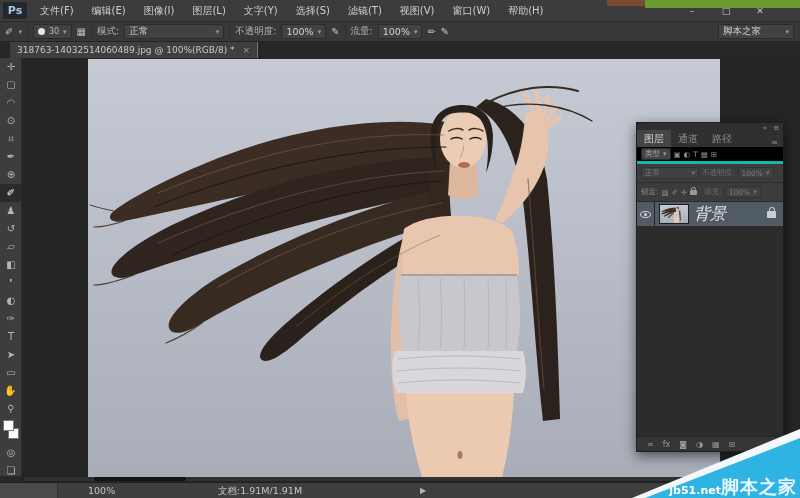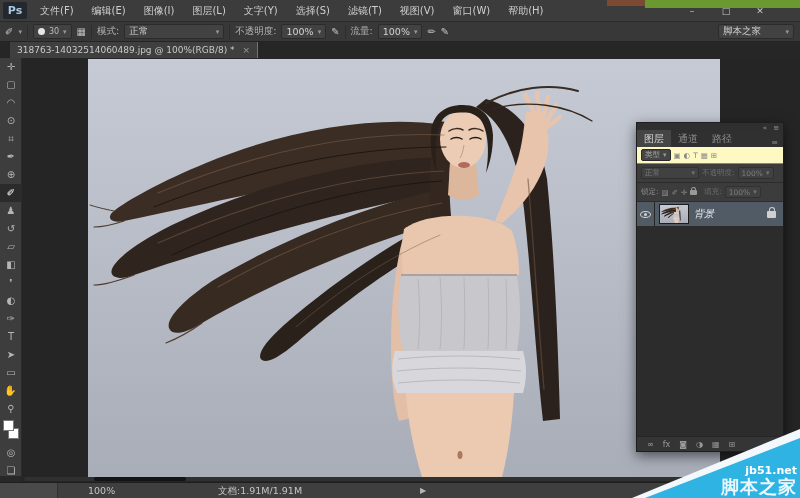--- a/index.html
+++ b/index.html
@@ -57,34 +57,34 @@
   .layers-panel { position:absolute; left:636px; top:122px; width:148px; height:330px; background:#383838;
                   border:1px solid #1e1e1e; box-shadow:0 4px 12px rgba(0,0,0,.55);
                   display:flex; flex-direction:column; font-size:8px; }
   .lp-top { height:9px; background:#2f2f2f; display:flex; justify-content:flex-end; gap:6px; padding:0 4px;
             align-items:center; color:#999; font-size:7px; }
   .lp-tabs { height:15px; background:#303030; display:flex; align-items:flex-end; }
   .lp-tab { font-size:10px; padding:2px 7px 1px; color:#8f8f8f; }
   .lp-tab.active { background:#454545; color:#d8d8d8; }
   .lp-tab-menu { margin-left:auto; padding-right:5px; color:#8f8f8f; font-size:8px; }
   .lp-row { display:flex; align-items:center; gap:3px; padding:0 4px; }
-  .lp-filter { height:17px; background:#fef9c3; border-bottom:1px solid #14b8a6; }
+  .lp-filter { height:17px; background:#000000; border-bottom:3px solid #14b8a6; }
   .lp-field { background:#454545; border:1px solid #2a2a2a; border-radius:2px; height:12px;
               display:inline-flex; align-items:center; gap:3px; padding:0 3px; font-size:7.5px; color:#a8a8a8; }
   .lp-ico { color:#8a8a8a; font-size:7.5px; }
   .lp-blend, .lp-lock { height:19px; background:#3c3c3c; border-bottom:1px solid #2c2c2c; }
   .lp-label { font-size:7.5px; color:#8c8c8c; }
   .dim { opacity:.6; }
   .lp-list { flex:1; background:#2c2c2c; }
   .layer-row { height:24px; background:#505b66; display:flex; align-items:center; }
   .eye-cell { width:18px; height:24px; border-right:1px solid #262626; display:flex; align-items:center; justify-content:center; }
   .eye { width:11px; height:7px; border:1px solid #d2d2d2; border-radius:50%; position:relative; }
   .eye::after { content:""; position:absolute; left:3px; top:1px; width:3px; height:3px; background:#d2d2d2; border-radius:50%; }
   .layer-thumb { width:30px; height:20px; border:1px solid #1d1d1d; margin:0 5px 0 4px; background:#b9bfca; overflow:hidden; }
-  .layer-name { font-style:italic; font-size:10px; color:#e8e8e8; }
+  .layer-name { font-style:italic; font-size:16px; color:#e8e8e8; }
   .lock-glyph { margin-left:auto; margin-right:7px; position:relative; width:9px; height:7px; background:#cfcfcf; border-radius:1px; }
   .lock-glyph::before { content:""; position:absolute; left:1.5px; top:-4px; width:4px; height:4px;
                         border:1.5px solid #cfcfcf; border-bottom:none; border-radius:4px 4px 0 0; }
   .lock-sm { position:relative; width:7px; height:5px; background:#9a9a9a; border-radius:1px; display:inline-block; }
   .lock-sm::before { content:""; position:absolute; left:1px; top:-3px; width:3px; height:3px;
                      border:1px solid #9a9a9a; border-bottom:none; border-radius:3px 3px 0 0; }
   .lp-footer { height:15px; background:#353535; border-top:1px solid #262626; display:flex; align-items:center;
                gap:9px; padding:0 10px; color:#9a9a9a; font-size:8px; }
 
   
@@ -93,21 +93,21 @@
   .sb-corner { position:absolute; left:0; top:0; width:58px; height:16px; background:#4a4a4a; border-right:1px solid #303030; }
   .sb-zoom { position:absolute; left:88px; top:2px; }
   .sb-doc { position:absolute; left:218px; top:2px; }
   .sb-arrow { position:absolute; left:420px; top:3px; font-size:8px; color:#b5b5b5; }
 
   
   .wm-white { position:absolute; right:0; bottom:0; width:168px; height:69px; background:#f2f8fb;
               clip-path:polygon(100% 0, 0 100%, 100% 100%); z-index:40; }
   .wm-cyan { position:absolute; right:0; bottom:0; width:155px; height:60px; background:#2eb3e2;
              clip-path:polygon(100% 0, 0 100%, 100% 100%); z-index:41;
-             display:flex; flex-direction:column; align-items:flex-end; justify-content:flex-end; padding:0 3px 1px; }
+             display:flex; flex-direction:row; align-items:flex-end; justify-content:flex-end; padding:0 3px 1px; }
   .wm-site { font-size:11px; font-weight:bold; color:#ffffff; line-height:12px; }
   .wm-brand { font-size:18px; font-weight:bold; color:#e9f8fe; line-height:20px; letter-spacing:1px;text-align:center; }
 </style>
 </head>
 <body>
 
 <div class="screen">
 
   <div class="titlebar">
     <div class="ps-logo">Ps</div>

